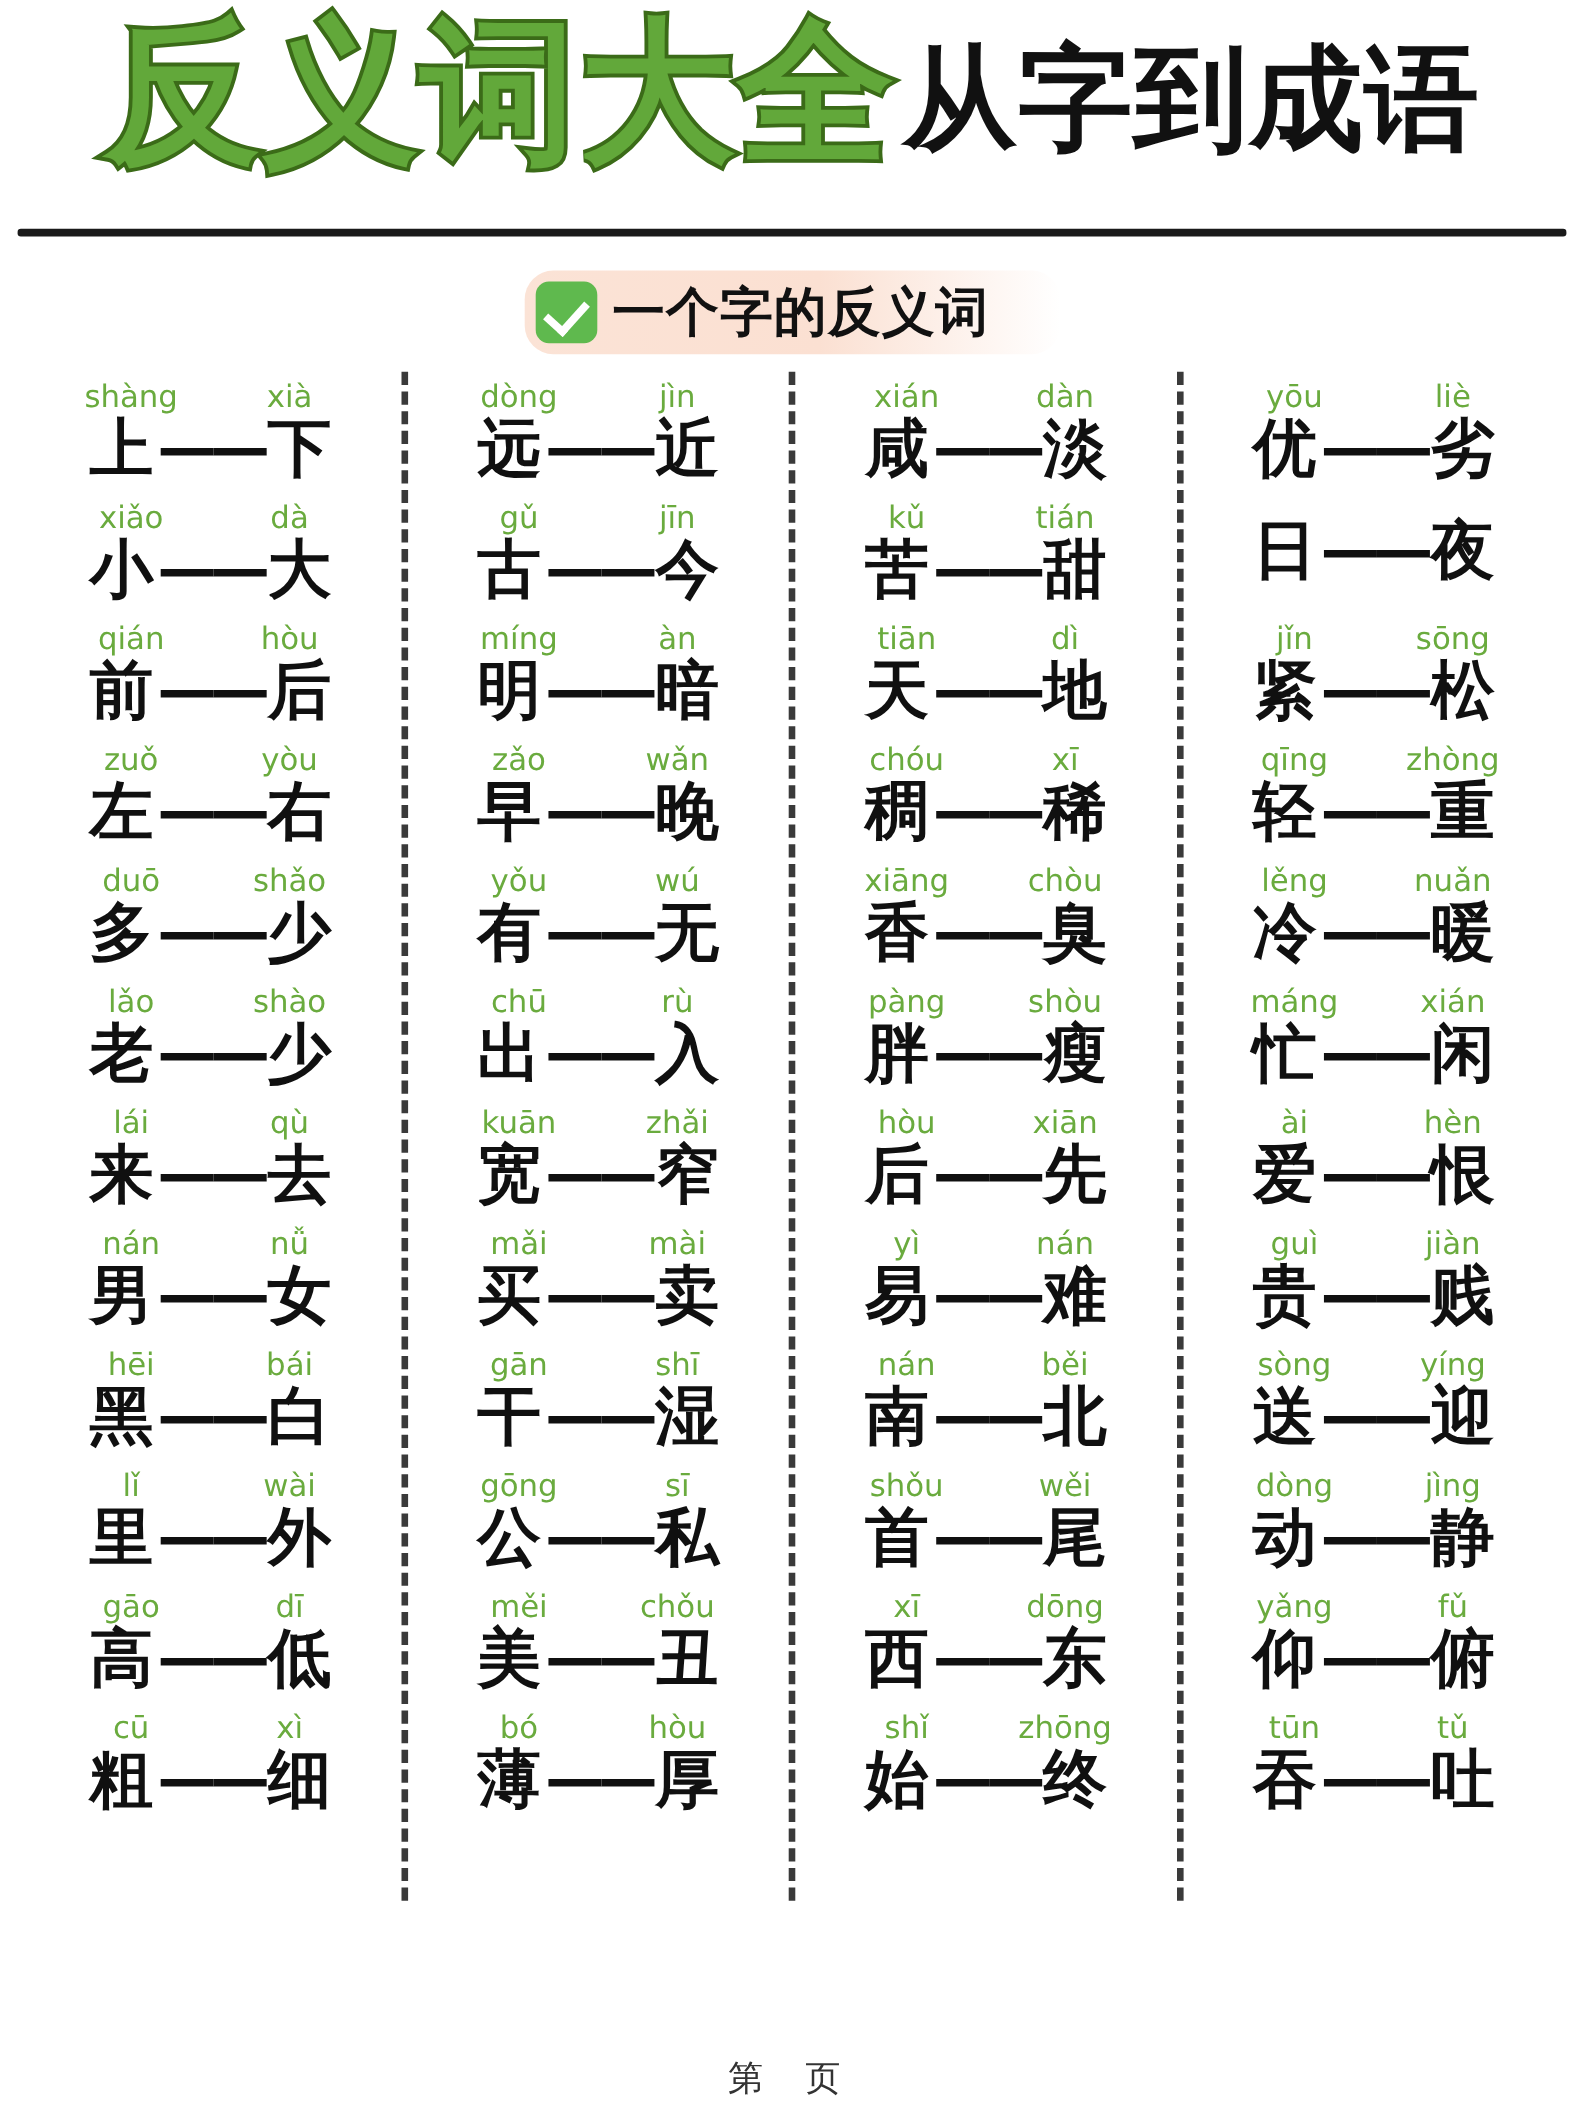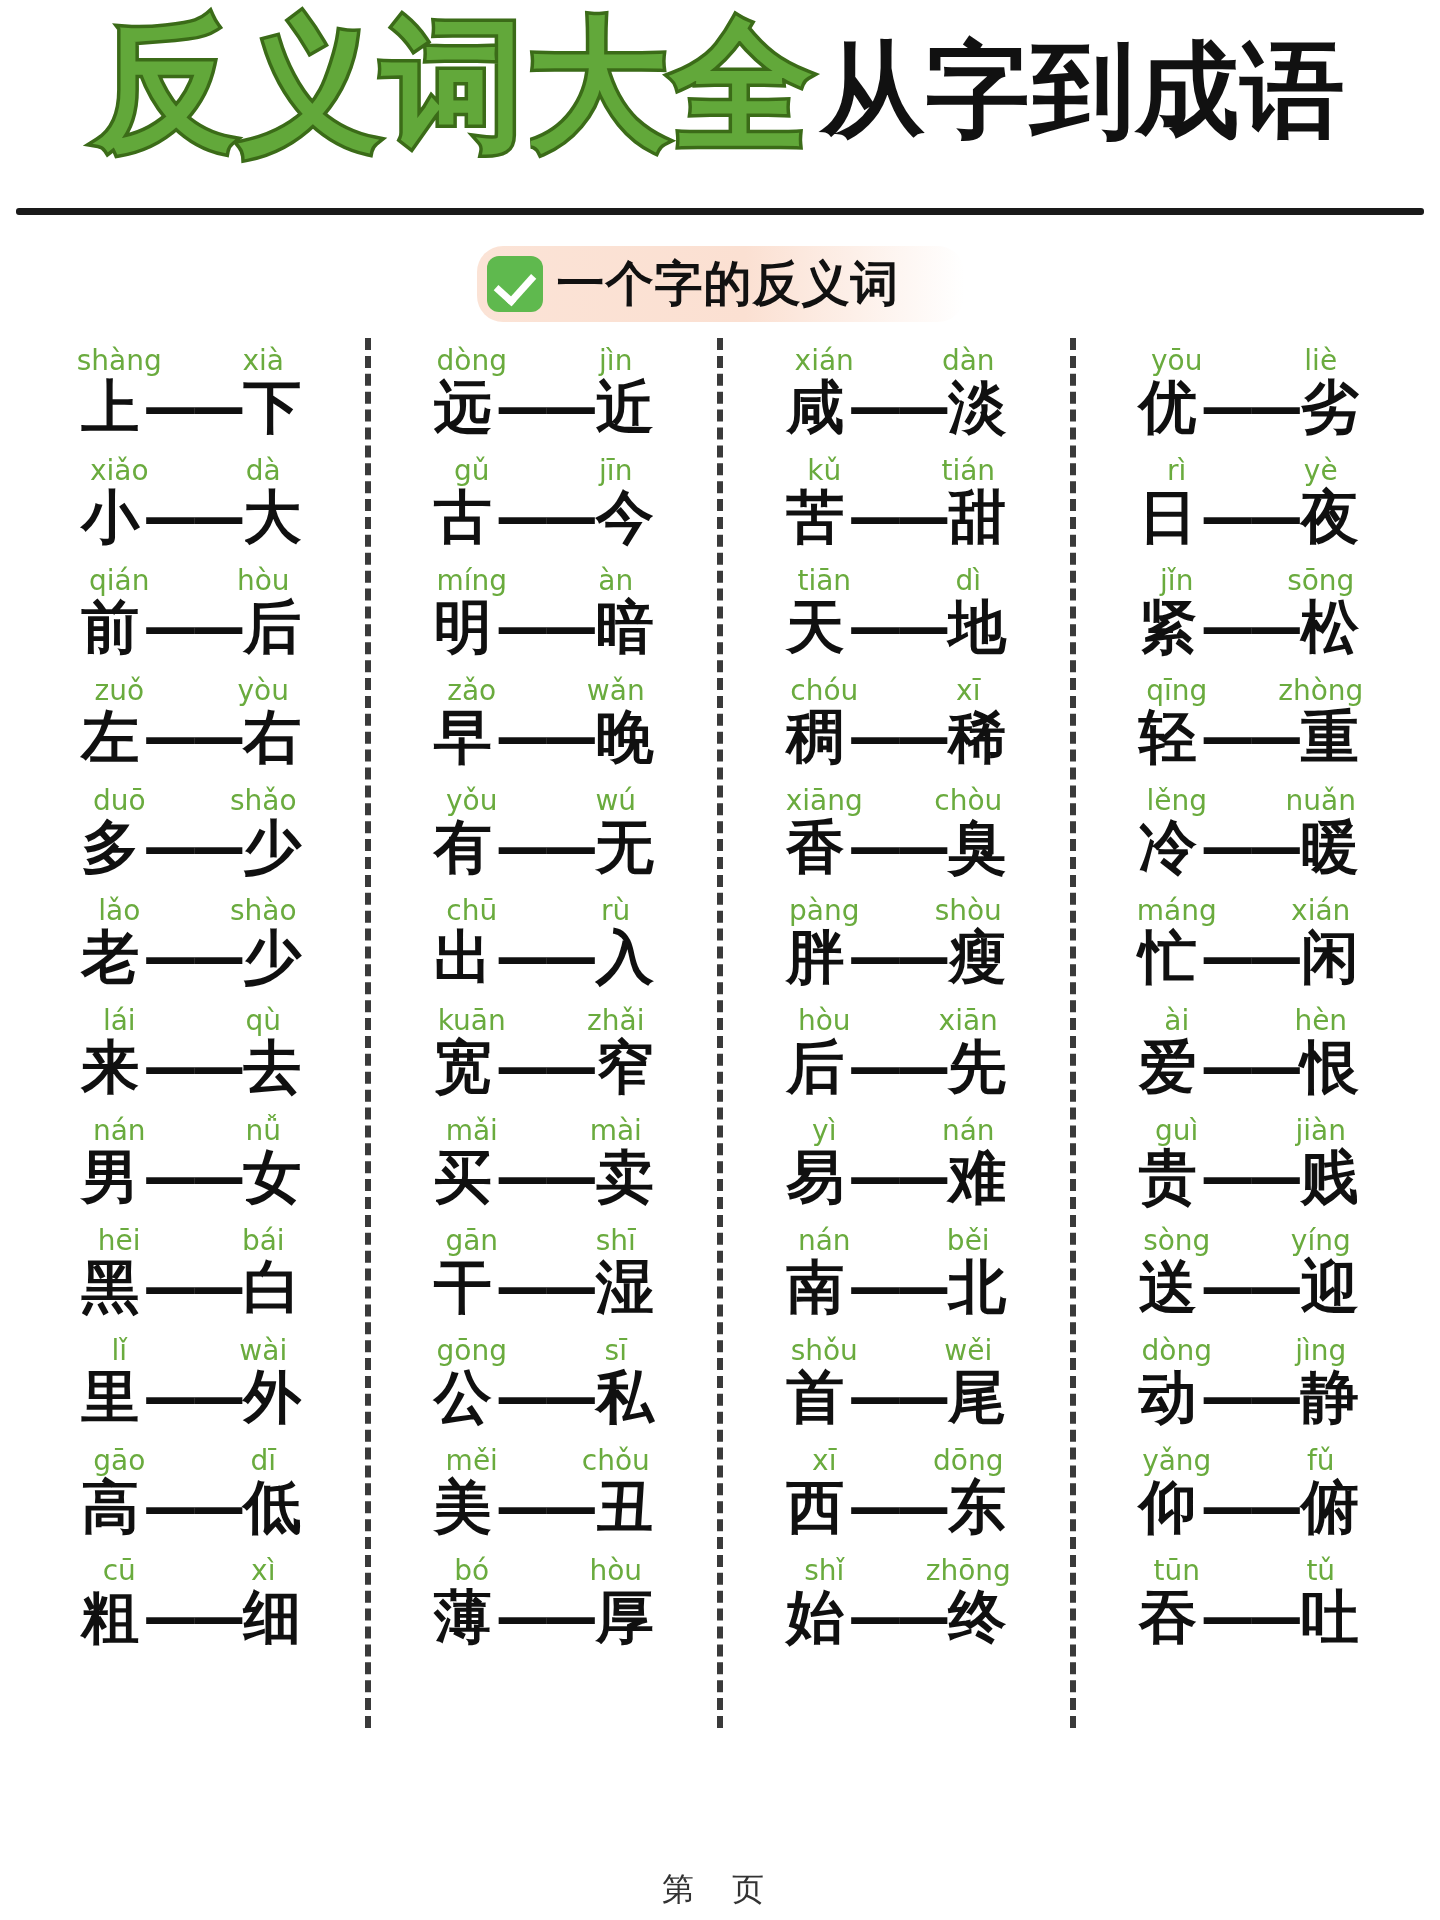--- a/index.html
+++ b/index.html
@@ -633,24 +633,20 @@
           <span class="pinyin">yōu</span>
           <span class="pinyin">liè</span>
         </div>
         <div class="hanzi-row">
           <span class="hanzi">优</span>
           <span class="dash">——</span>
           <span class="hanzi">劣</span>
         </div>
       </div>
       <div class="pair">
-        <div class="pinyin-row">
-          <span class="pinyin">rì</span>
-          <span class="pinyin">yè</span>
-        </div>
         <div class="hanzi-row">
           <span class="hanzi">日</span>
           <span class="dash">——</span>
           <span class="hanzi">夜</span>
         </div>
       </div>
       <div class="pair">
         <div class="pinyin-row">
           <span class="pinyin">jǐn</span>
           <span class="pinyin">sōng</span>

